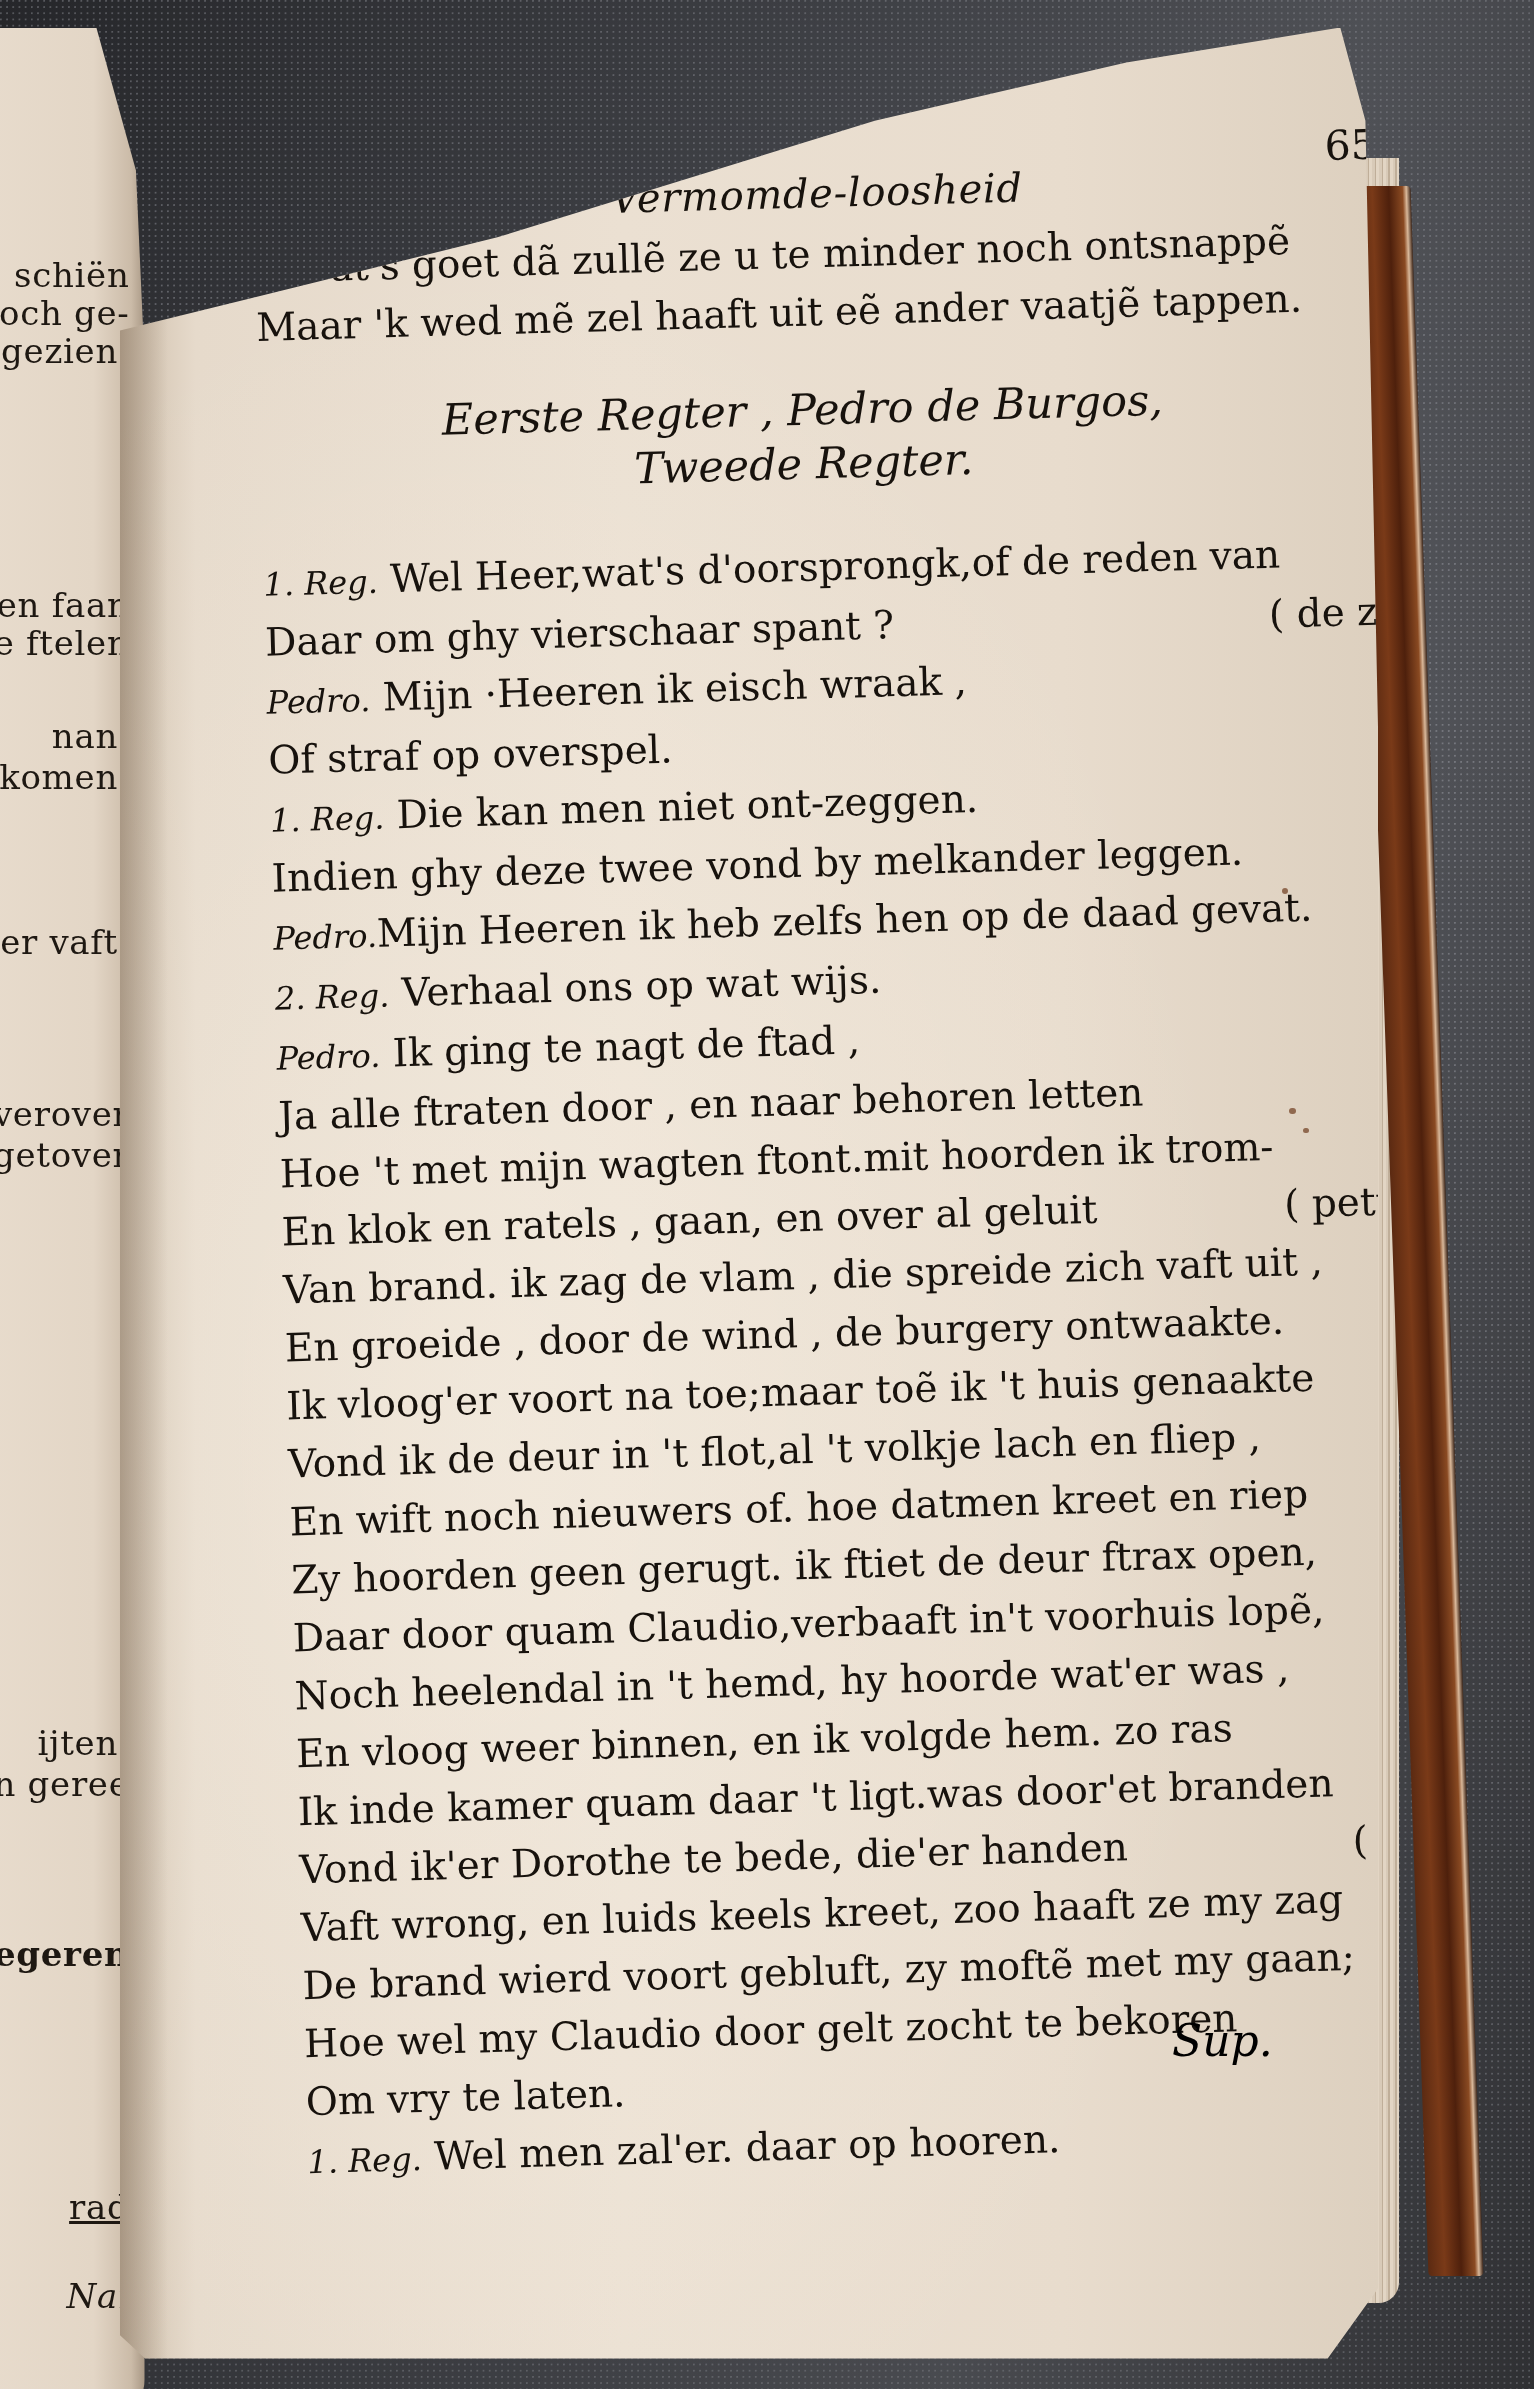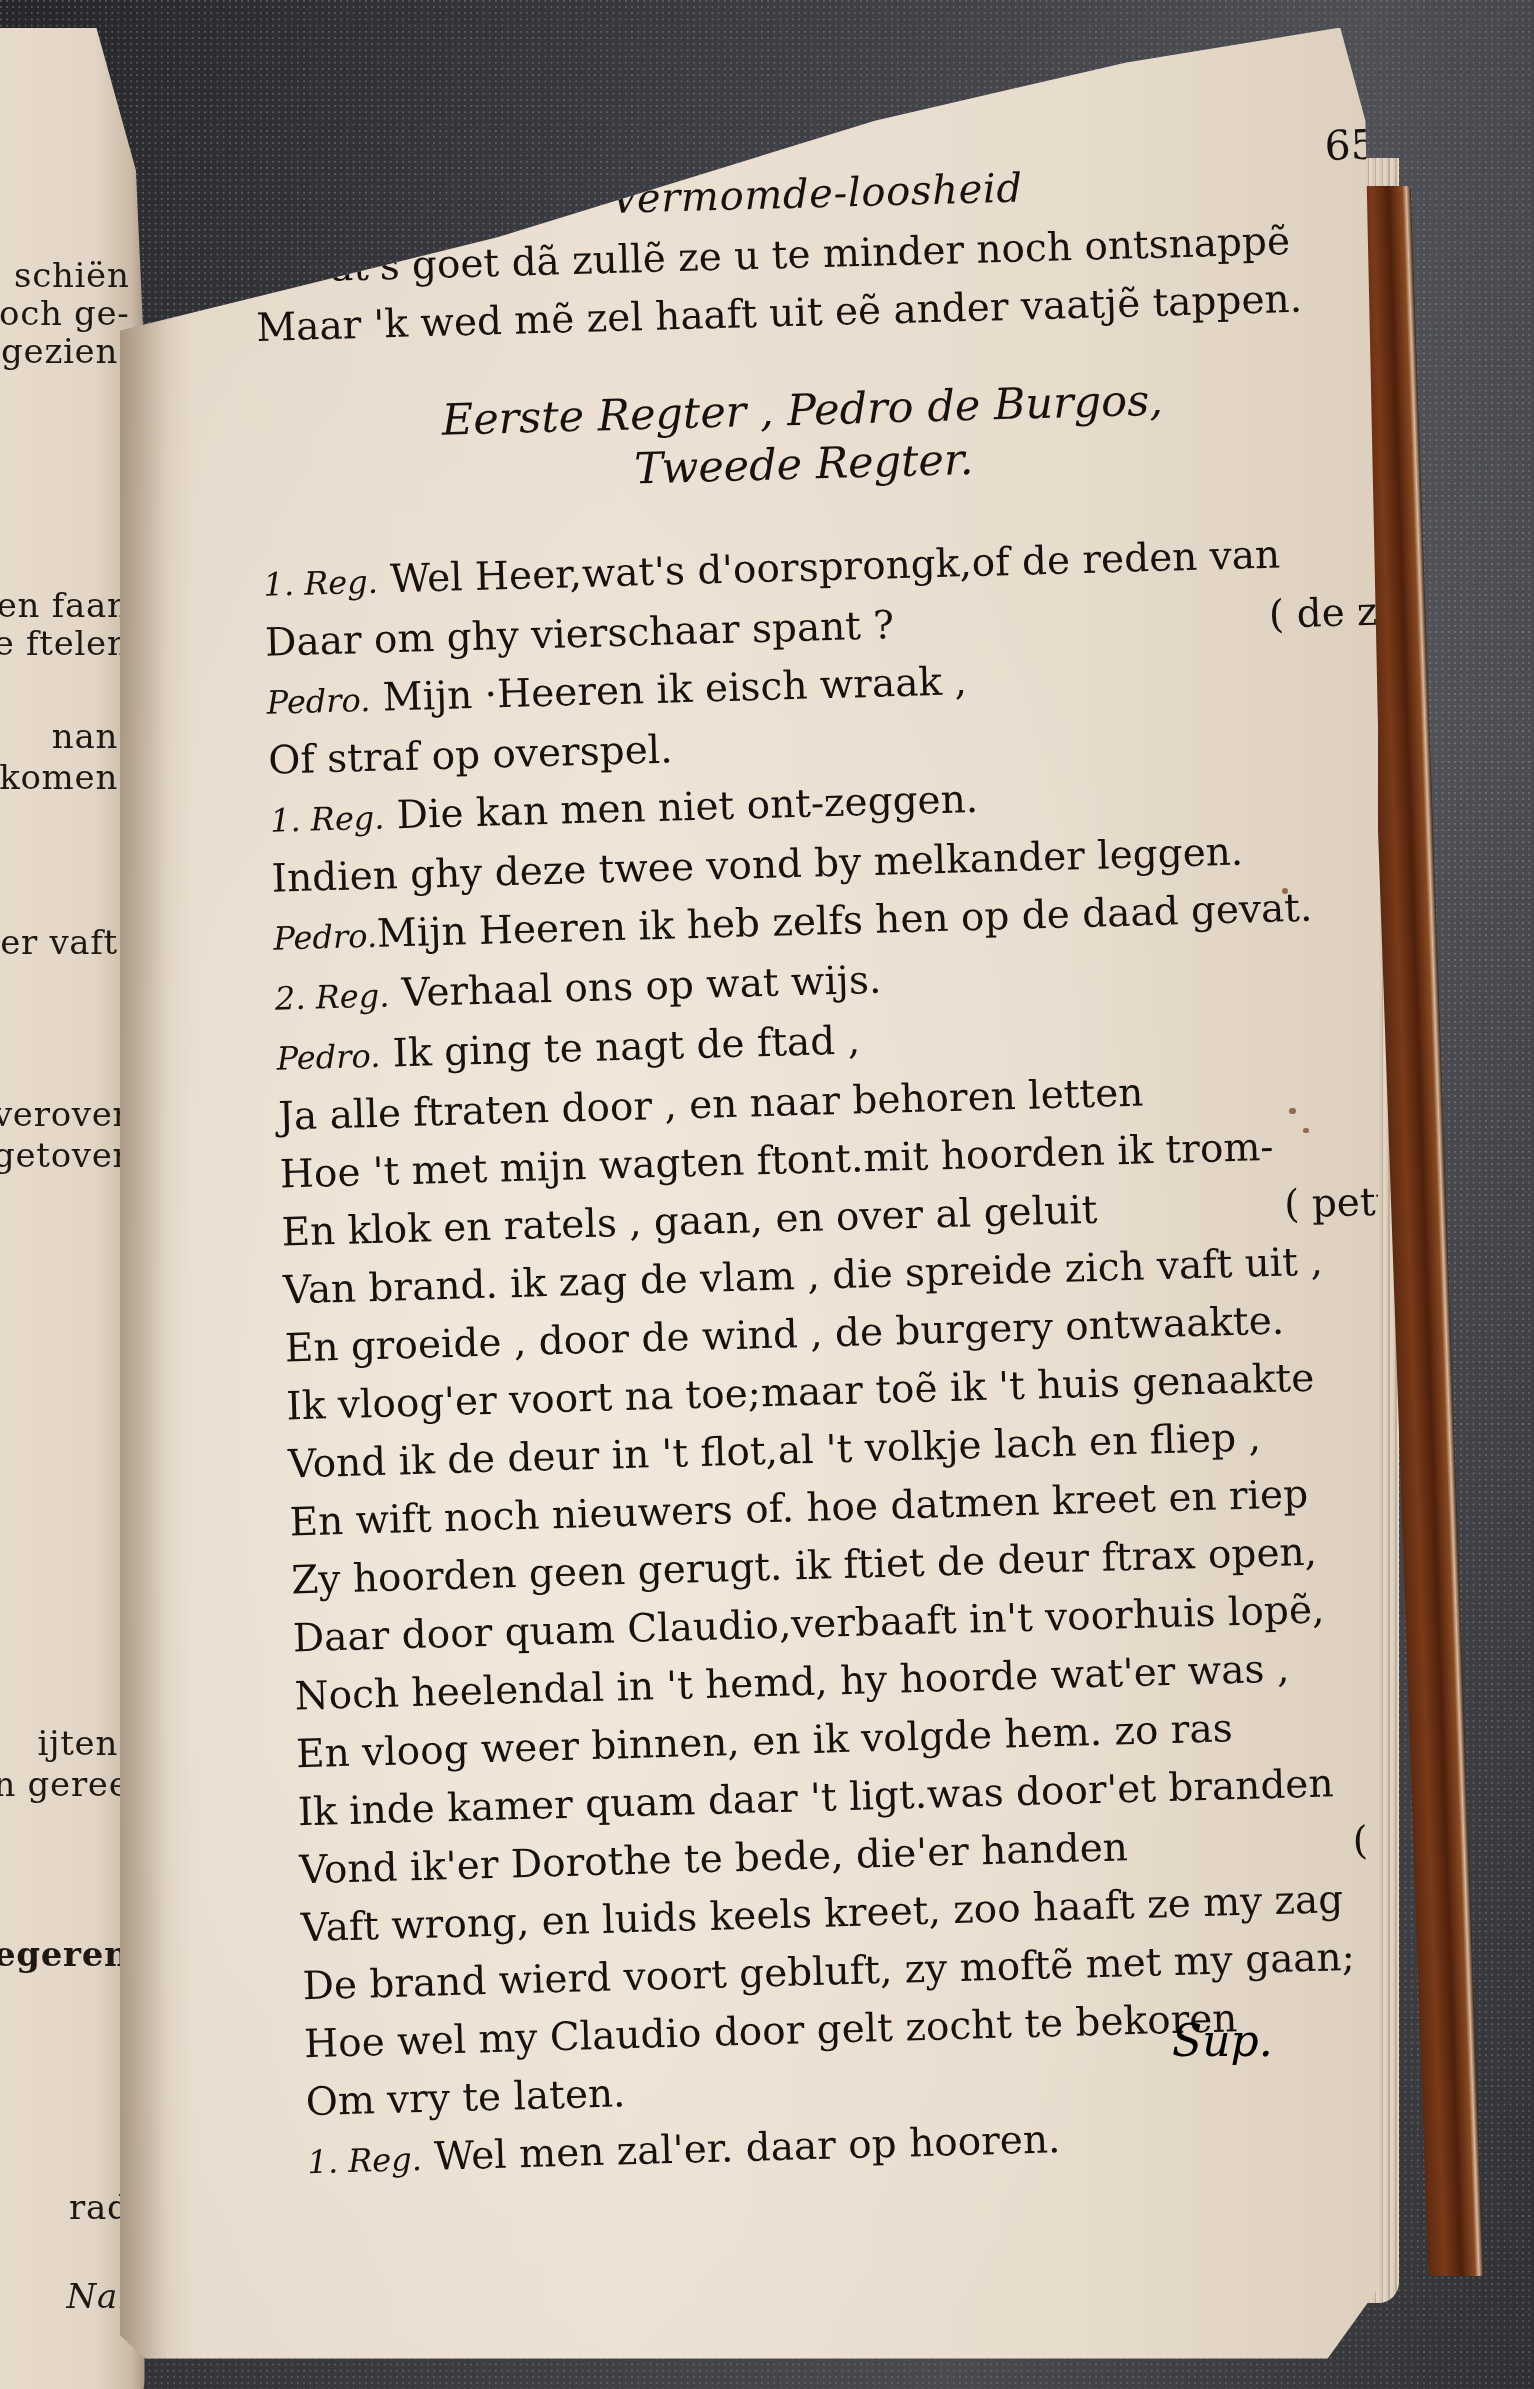--- a/index.html
+++ b/index.html
@@ -171,21 +171,21 @@
     <span class="frag" style="top: 595px;">( te ftelen</span>
     <span class="frag" style="top: 688px;">nan.</span>
     <span class="frag" style="top: 729px;">ekomen.</span>
     <span class="frag" style="top: 894px;">eker vaft.</span>
     <span class="frag" style="top: 1066px;">verover</span>
     <span class="frag" style="top: 1107px;">getover</span>
     <span class="frag" style="top: 1152px;">.</span>
     <span class="frag" style="top: 1695px;">ijten.</span>
     <span class="frag" style="top: 1736px;">n geree</span>
     <span class="frag" style="top: 1906px; font-weight: bold;">egeren</span>
-    <span class="frag" style="top: 2159px;">rad</span>
+    <span class="frag" style="top: 2159px; text-decoration: underline;">rad</span>
     <span class="frag italic" style="top: 2248px;">Nai</span>
   </div>
 
 <div class="page-edges"></div>
 <div class="binding"></div>
 
 <div class="page">
   <div class="spine-shadow"></div>
   <span class="stain" style="left:1169px;top:1080px;width:6.9px;height:6.9px;"></span>
   <span class="stain" style="left:1183px;top:1100px;width:5.5px;height:5.5px;"></span>

